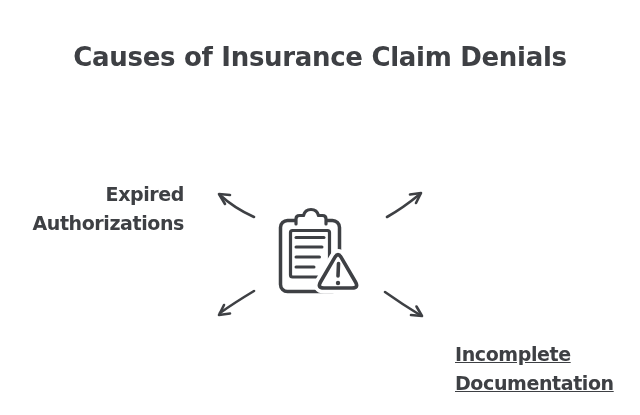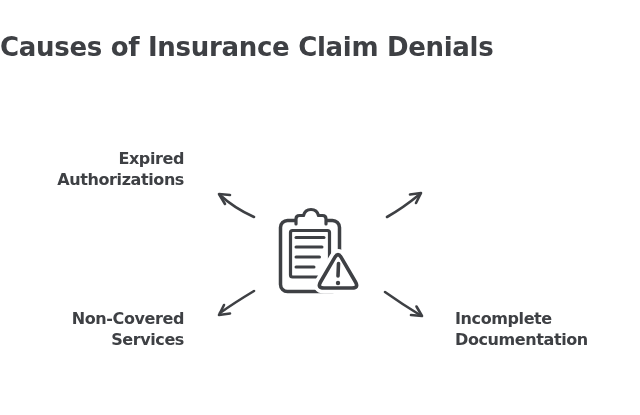--- a/index.html
+++ b/index.html
@@ -12,41 +12,43 @@
     position: relative;
     width: 640px;
     height: 415px;
     background: var(--background);
     font-family: "DejaVu Sans", "Liberation Sans", sans-serif;
     color: var(--ink);
     overflow: hidden;
   }
   .diagram-title {
     position: absolute;
-    top: 32px;
+    top: 42px;
     left: 0;
     width: 100%;
+    text-align: center;
     font-size: 26px;
     font-weight: 700;
     letter-spacing: -0.3px;
     color: var(--ink);
   }
   .node-label {
     position: absolute;
-    font-size: 16px;
+    font-size: 19px;
     font-weight: 700;
     letter-spacing: -0.4px;
-    line-height: 21px;
+    line-height: 29px;
     white-space: pre-line;
     color: var(--ink);
+    margin-top: 32px;
   }
   .node-top-left     { top: 148px; right: 456px; text-align: right; }
   .node-top-right    { top: 148px; left: 457px;  text-align: left; }
   .node-bottom-left  { top: 308px; right: 456px; text-align: right; }
-  .node-bottom-right { top: 308px; left: 455px;  text-align: left; }
+  .node-bottom-right { top: 308px; left: 455px;  text-align: left; text-decoration: underline; }
   .diagram-art {
     position: absolute;
     inset: 0;
   }
   .stroke {
     fill: none;
     stroke: var(--ink);
     stroke-linecap: round;
     stroke-linejoin: round;
   }
@@ -61,22 +63,20 @@
 <body>
 
 <div class="canvas">
 
   <div class="diagram-title">Causes of Insurance Claim Denials</div>
 
   <div class="node-label node-top-left">Expired
 Authorizations</div>
 
 
-  <div class="node-label node-bottom-left">Non-Covered
-Services</div>
 
   <div class="node-label node-bottom-right">Incomplete
 Documentation</div>
 
   <svg class="diagram-art" width="640" height="415" viewBox="0 0 640 415">
 
     <g>
       <path class="stroke" stroke-width="2.6" d="M254,217 Q234,208 220,195"></path>
       <path class="stroke" stroke-width="2.6" d="M225,204 L219,194 L230,195"></path>
     </g>

